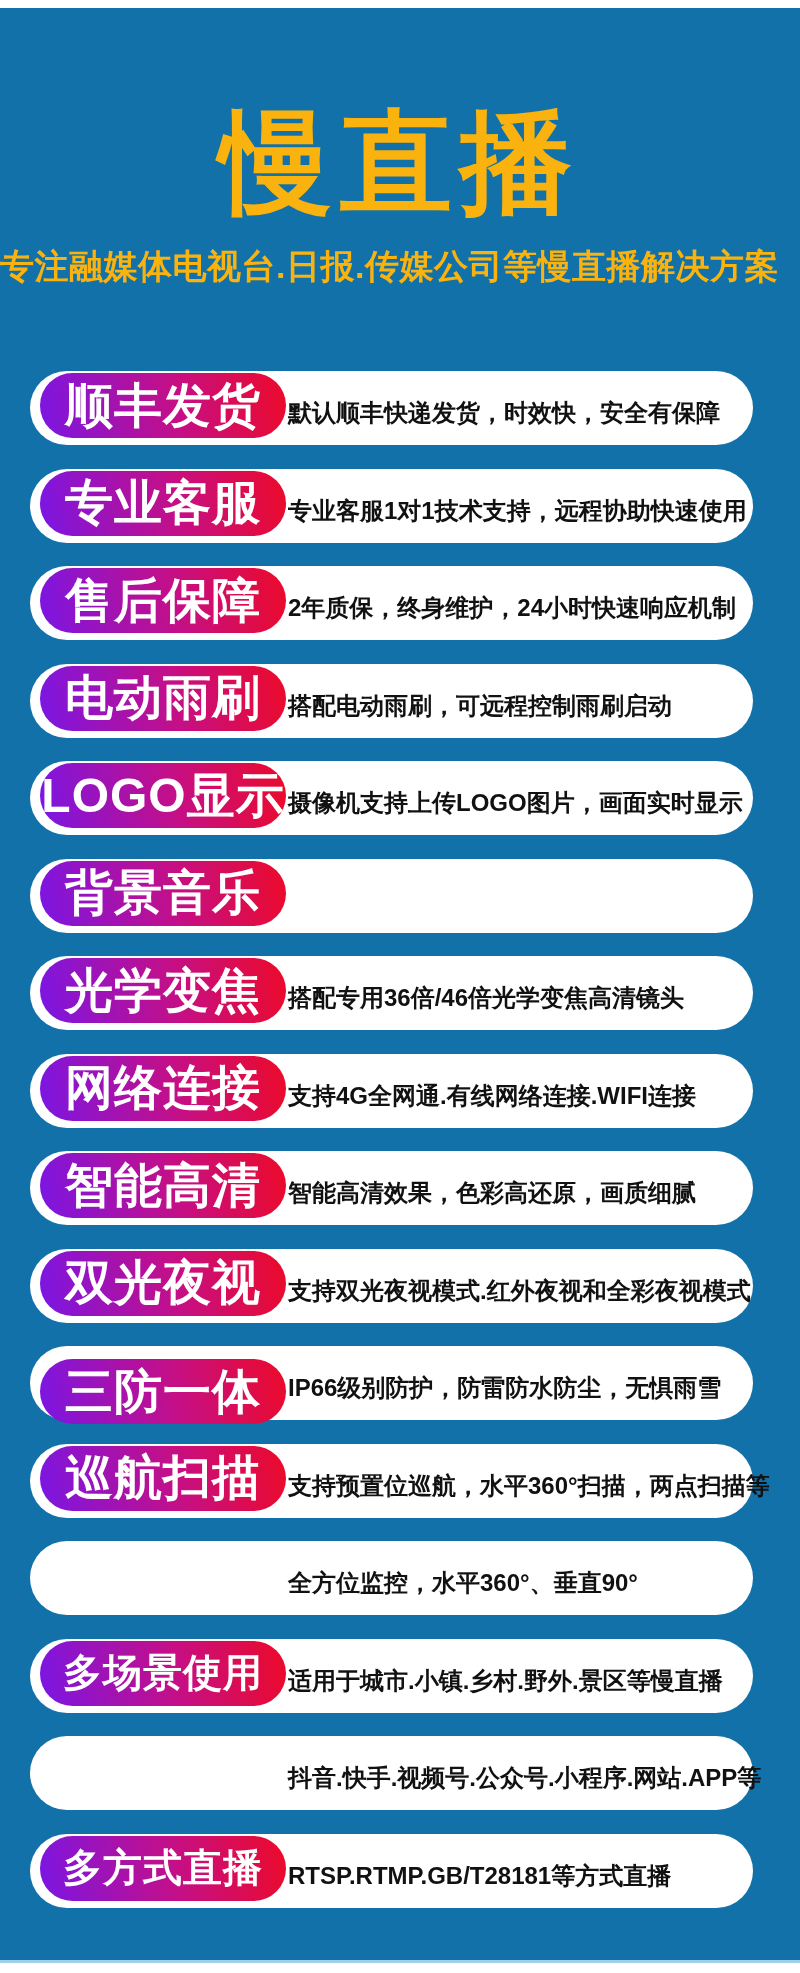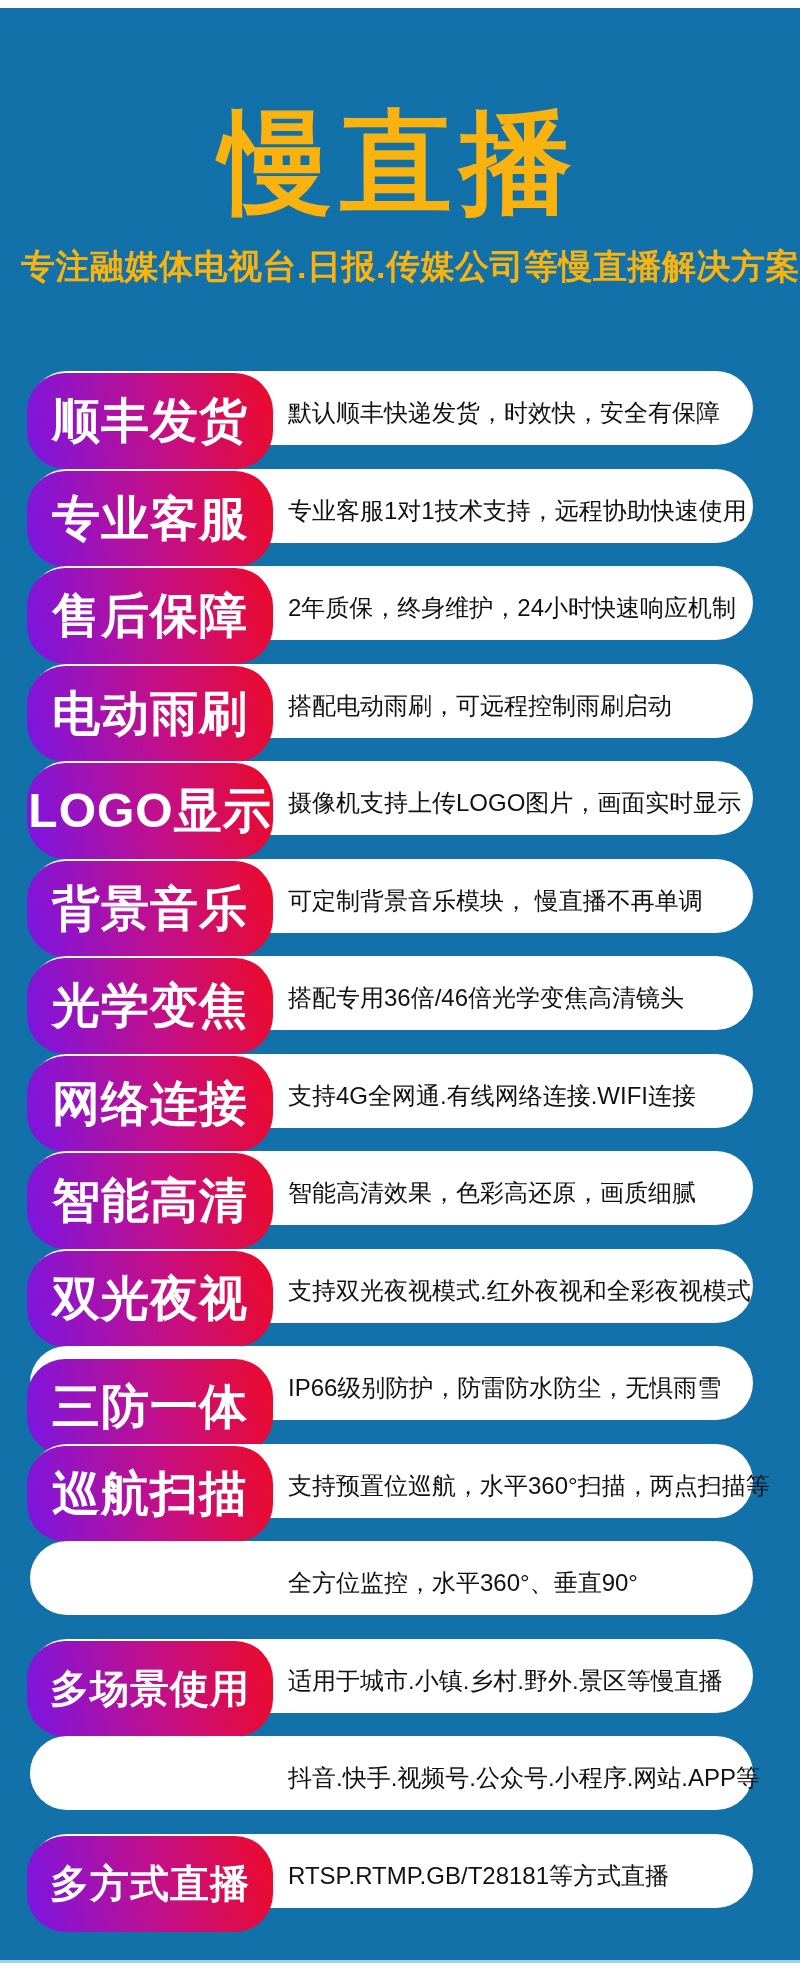--- a/index.html
+++ b/index.html
@@ -38,54 +38,54 @@
     position:absolute;top:104px;left:0;width:100%;
     text-align:center;
     color:var(--yellow);
     font-size:112px;
     line-height:118px;
     font-weight:900;
     letter-spacing:8px;
   }
   .page-subtitle{
     position:absolute;top:244px;left:0;width:100%;
-    text-align:right;
+    text-align:left;
     color:var(--yellow);
     font-size:34px;
     line-height:44px;
     font-weight:800;
     letter-spacing:0.5px;
     white-space:nowrap;
   }
   .feature-row{
     position:absolute;left:0;width:800px;height:80px;
   }
   .pill{
     position:absolute;left:30px;top:0;
     width:723px;height:74px;
     background:var(--pill);
     border-radius:38px;
   }
   .badge{
-    position:absolute;left:27px;top:2px;
-    width:246px;height:96px;
+    position:absolute;left:40px;top:2px;
+    width:246px;height:65px;
     border-radius:38px;
     background:linear-gradient(80deg,var(--badge-grad-start) 0%,var(--badge-grad-mid) 55%,var(--badge-grad-end) 100%);
     display:flex;align-items:center;justify-content:center;
     color:var(--badge-text);
     font-weight:900;
     font-size:48px;
     letter-spacing:1px;
     white-space:nowrap;
   }
   .desc{
     position:absolute;left:288px;top:0;height:84px;right:40px;
     display:flex;align-items:center;
     color:var(--description-text);
-    font-weight:400;
+    font-weight:700;
     font-size:24px;
     letter-spacing:0;
     white-space:nowrap;
   }
 </style>
 </head>
 <body>
 
 <div class="canvas">
   <div class="top-strip"></div>
@@ -128,21 +128,20 @@
     <div class="badge" style="font-size: 48px;">
       <span>LOGO显示</span>
     </div>
     <div class="desc">摄像机支持上传LOGO图片，画面实时显示</div>
   </div>
       <div class="feature-row" style="top: 858.5px;">
     <div class="pill"></div>
     <div class="badge" style="font-size: 48px;">
       <span>背景音乐</span>
     </div>
-    <div class="desc">可定制背景音乐模块， 慢直播不再单调</div>
   </div>
       <div class="feature-row" style="top: 956px;">
     <div class="pill"></div>
     <div class="badge" style="font-size: 48px;">
       <span>光学变焦</span>
     </div>
     <div class="desc">搭配专用36倍/46倍光学变焦高清镜头</div>
   </div>
       <div class="feature-row" style="top: 1053.5px;">
     <div class="pill"></div>

